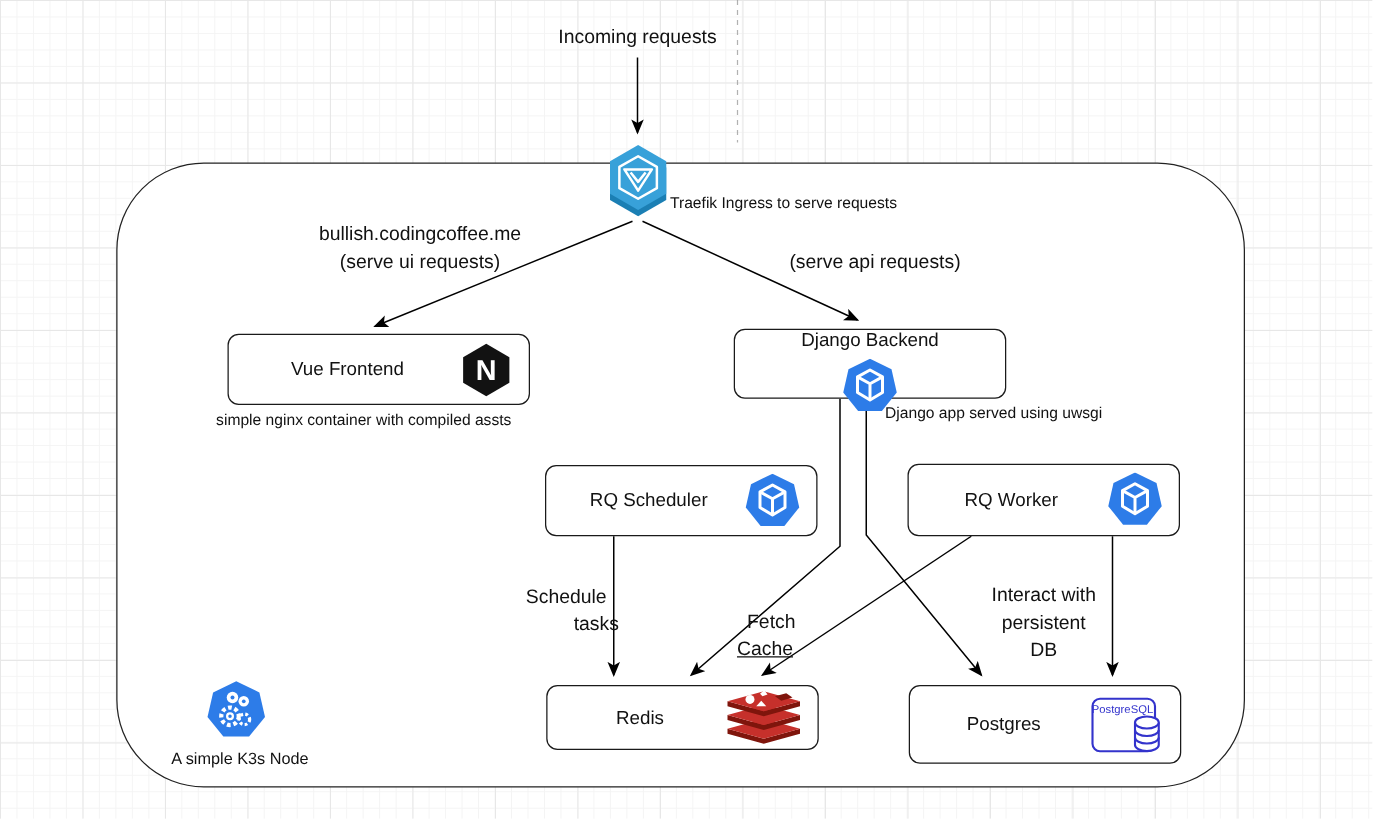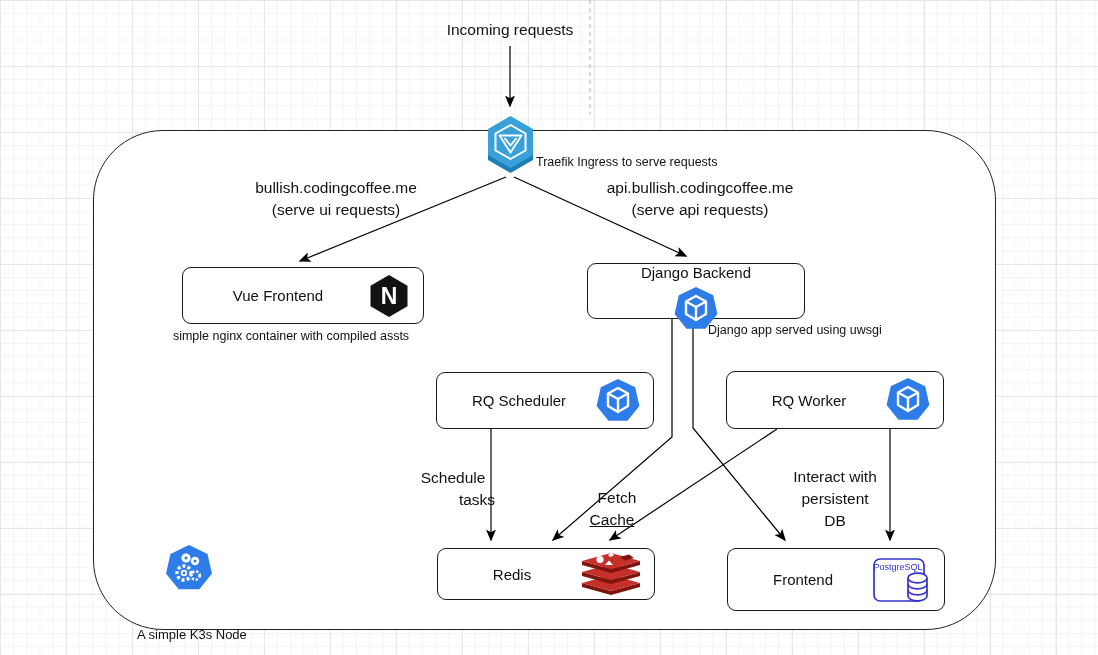--- a/index.html
+++ b/index.html
@@ -71,21 +71,20 @@
       <g stroke="#fff" stroke-width="2" fill="none" stroke-linejoin="round">
         <polygon points="28.5,11 43.5,19.5 43.5,36.5 28.5,45 13.5,36.5 13.5,19.5"></polygon>
         <polygon points="17.5,21.5 39.5,21.5 28.5,38.5"></polygon>
         <path d="M22.5,24 L28.5,31.5 L34.5,24"></path>
       </g>
     </svg>
   </div>
 
   <div class="txt big center" style="left:336px; top:177px;">bullish.codingcoffee.me</div>
   <div class="txt big center" style="left:336px; top:199px;">(serve ui requests)</div>
-  <div class="txt big center" style="left:700px; top:177px;">api.bullish.codingcoffee.me</div>
   <div class="txt big center" style="left:700px; top:199px;">(serve api requests)</div>
 
   <div class="node" style="left:182px; top:267px; width:242px; height:57px;">
     <span class="lbl">Vue Frontend</span>
     <span class="ic">
       <svg width="44" height="44" viewBox="0 0 44 44">
         <polygon points="22,1 40.5,11.8 40.5,32.2 22,43 3.5,32.2 3.5,11.8" fill="#121212"></polygon>
         <text x="22" y="30" font-family="Liberation Sans, sans-serif" font-size="23" font-weight="bold" fill="#fff" text-anchor="middle">N</text>
       </svg>
     </span>
@@ -154,21 +153,21 @@
           <circle cx="20" cy="8.5" r="3.6" fill="#fff"></circle>
           <polygon points="28,4 31.4,1 34,4.6 30,6" fill="#fff"></polygon>
           <polygon points="25,14 33,14 29,9.5" fill="#fff"></polygon>
           <polygon points="40,6 49,3.6 54,7 45,9.6" fill="#7F150C"></polygon>
         </g>
       </svg>
     </span>
   </div>
 
   <div class="node" style="left:727px; top:548px; width:218px; height:63px;">
-    <span class="lbl">Frontend</span>
+    <span class="lbl">Postgres</span>
     <span class="ic">
       <svg width="60" height="50" viewBox="0 0 60 50">
         <rect x="2" y="4" width="50" height="42" rx="6" fill="#fff" stroke="#3333CC" stroke-width="1.7"></rect>
         <text x="26" y="15" font-family="Liberation Sans, sans-serif" font-size="9" fill="#3333CC" text-anchor="middle">PostgreSQL</text>
         <g stroke="#3333CC" stroke-width="1.7" fill="#fff">
           <path d="M36 23 v18 a9.5 4.8 0 0 0 19 0 v-18"></path>
           <path d="M36 35 a9.5 4.8 0 0 0 19 0" fill="none"></path>
           <path d="M36 29 a9.5 4.8 0 0 0 19 0" fill="none"></path>
           <ellipse cx="45.5" cy="23" rx="9.5" ry="4.8"></ellipse>
         </g>
@@ -185,15 +184,15 @@
         <circle cx="31.5" cy="31.5" r="4.2" stroke-width="2.6" stroke-dasharray="2.2 1.8"></circle>
         <circle cx="22" cy="14" r="4.6" fill="#fff" stroke="none" stroke-dasharray="2 1.6"></circle>
         <circle cx="31" cy="17" r="4.2" fill="#fff" stroke="none"></circle>
       </g>
       <g fill="#2D7CE8">
         <circle cx="22" cy="14" r="1.6"></circle>
         <circle cx="31" cy="17" r="1.5"></circle>
       </g>
     </svg>
   </div>
-  <div class="txt" style="left:137px; top:599px; font-size:13px;margin-top:28px;">A simple K3s Node</div>
+  <div class="txt" style="left:137px; top:599px; font-size:13px;">A simple K3s Node</div>
 
 </div>
 
 </body></html>

